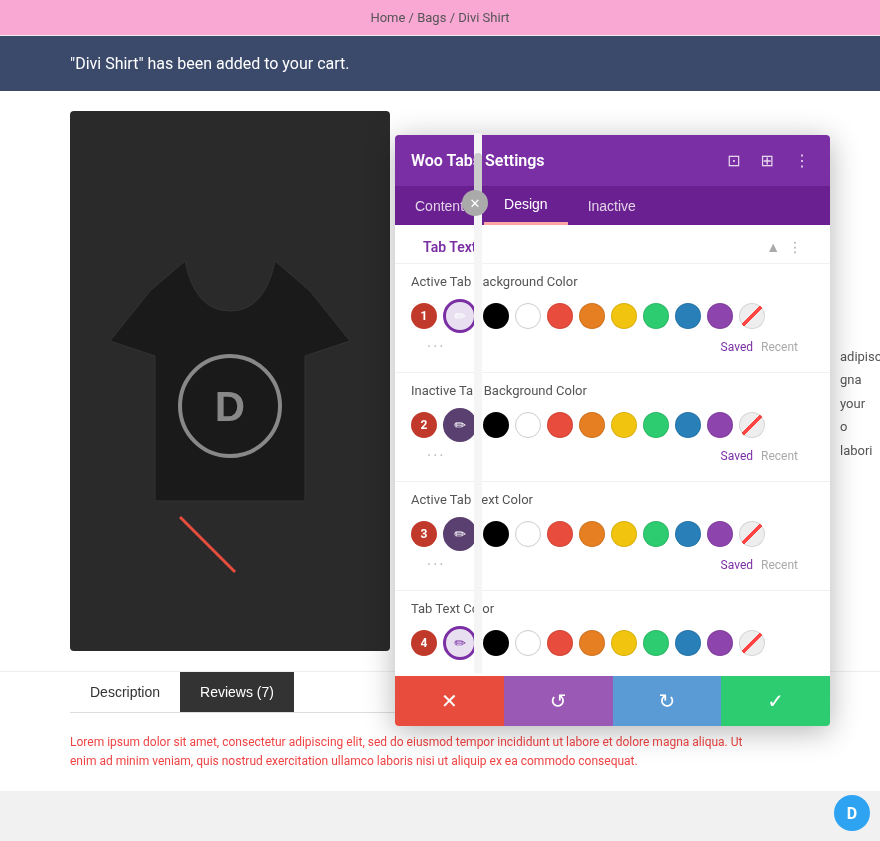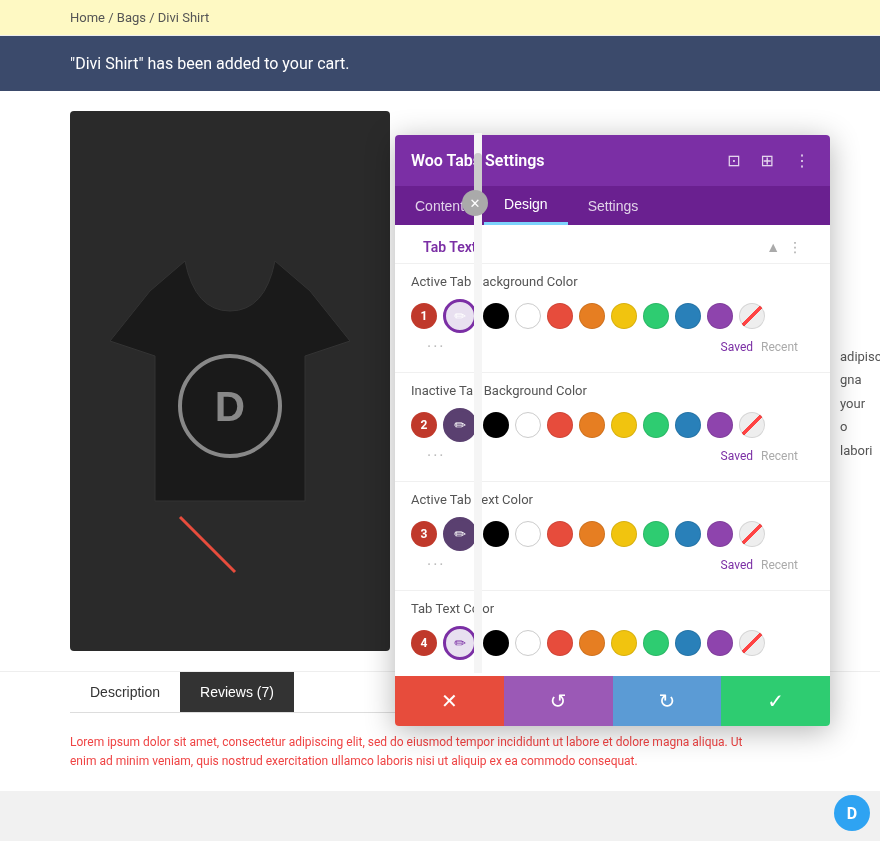--- a/index.html
+++ b/index.html
@@ -10,22 +10,23 @@
       min-height: 841px;
       position: relative;
       overflow: hidden;
     }
 
     
     .breadcrumb {
       padding: 10px 70px;
       font-size: 13px;
       color: #555;
-      background: #fef9c3;
+      background: #f9a8d4;
       border-bottom: 1px solid #eee;
+      text-align: center;
     }
     .breadcrumb a { color: #555; text-decoration: none; }
 
     
     .cart-notice {
       background: #3b4a6b;
       color: #fff;
       padding: 18px 70px;
       font-size: 16px;
       margin: 0;
@@ -139,21 +140,21 @@
     .panel-tab {
       padding: 10px 20px;
       color: rgba(255,255,255,0.8);
       font-size: 14px;
       cursor: pointer;
       border: none;
       background: none;
     }
     .panel-tab.active {
       color: #fff;
-      border-bottom: 3px solid #7dd3fc;
+      border-bottom: 3px solid #fca5a5;
     }
 
     .panel-body {
       padding: 0;
       background: #fff;
       max-height: 540px;
       overflow-y: auto;
     }
 
     
@@ -405,21 +406,21 @@
     <div class="panel-header-icons">
       <button class="panel-icon-btn">⊡</button>
       <button class="panel-icon-btn">⊞</button>
       <button class="panel-icon-btn">⋮</button>
     </div>
   </div>
 
   <div class="panel-tabs">
     <button class="panel-tab">Content</button>
     <button class="panel-tab active">Design</button>
-    <button class="panel-tab">Settings</button>
+    <button class="panel-tab">Inactive</button>
   </div>
 
   <div class="panel-body">
 
     <div class="section-header">
       <span class="section-title">Tab Text</span>
       <div class="section-header-icons">
         <button class="section-chevron">▲</button>
         <button class="section-chevron">⋮</button>
       </div>

